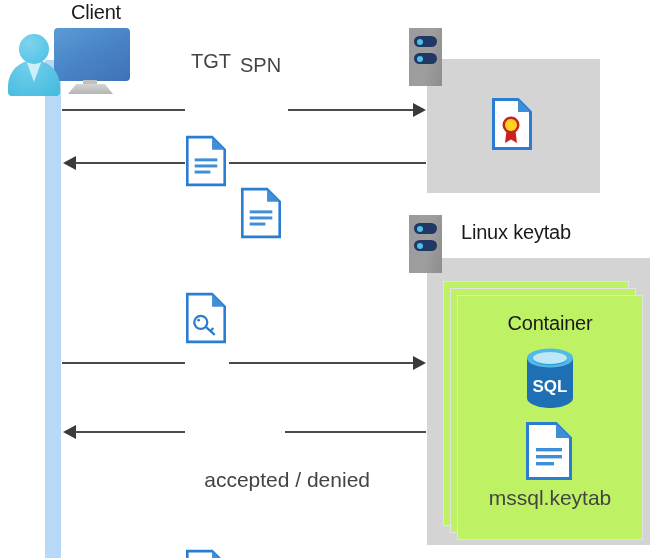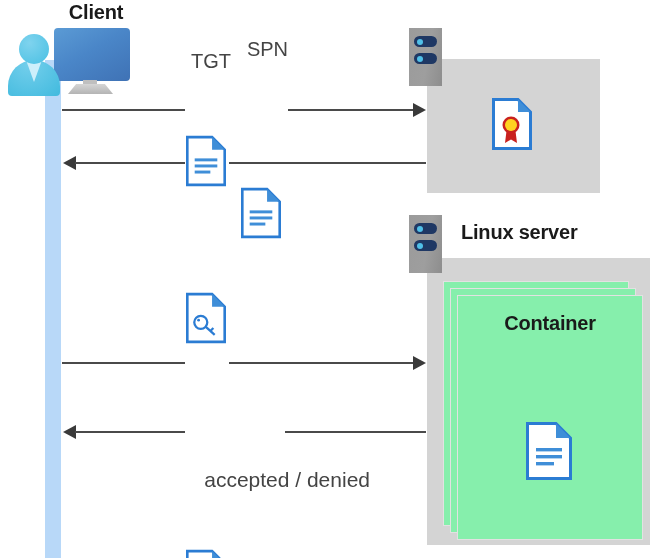--- a/index.html
+++ b/index.html
@@ -10,21 +10,21 @@
     font-family:"Liberation Sans", sans-serif;
     color:#3b3b3b;
     overflow:hidden;
     position:relative;
   }
   .stage{position:absolute;left:0;top:0;width:660px;height:558px;}
   .abs{position:absolute;}
 
   
   .title-bold{
-    font-weight:bold;
+    font-weight:normal;
     color:#1a1a1a;
     font-size:20px;
     line-height:25px;
     letter-spacing:-0.2px;
   }
   .label-plain{
     font-size:21px;
     color:#444444;
     line-height:24px;
     white-space:nowrap;
@@ -74,21 +74,21 @@
 
   
   .server-ico{width:33px;height:58px;background:linear-gradient(100deg,#9b9b9b 0%,#9e9e9e 55%,#8d8d8d 100%);}
   .server-bar{position:absolute;left:5px;width:23px;height:11px;border-radius:6px;background:#1f3864;}
   .server-dot{position:absolute;left:3px;top:2.5px;width:6px;height:6px;border-radius:50%;background:#50c0e8;}
 
   
   .panel{background:#d4d4d4;}
 
   
-  .card{background:#86efac;border:1px solid #e2e2e2;box-shadow:0 0 0 0 rgba(0,0,0,0);}
+  .card{background:#bef264;border:1px solid #e2e2e2;box-shadow:0 0 0 0 rgba(0,0,0,0);}
 
   
   .hline{height:2px;background:#4a4a4a;}
   .arrow-r{
     width:0;height:0;
     border-top:7px solid transparent;
     border-bottom:7px solid transparent;
     border-left:13px solid #3a3a3a;
   }
   .arrow-l{
@@ -150,46 +150,56 @@
     <div class="server-ico" style="position:relative;">
       <div class="server-bar" style="top:8px;">
           <span class="server-dot"></span>
         </div>
       <div class="server-bar" style="top:25px;">
           <span class="server-dot"></span>
         </div>
     </div>
   </div>
 
-  <div class="abs title-bold" style="left:461px;top:220px;width:200px;">Linux server</div>
+  <div class="abs title-bold" style="left:461px;top:220px;width:200px;">Linux keytab</div>
 
   <div class="abs card" style="left:443px;top:281px;width:184px;height:243px;"></div>
   <div class="abs card" style="left:450px;top:288px;width:184px;height:243px;"></div>
   <div class="abs card" style="left:457px;top:295px;width:184px;height:243px;">
     <div style="position:absolute;left:0;top:15px;width:184px;text-align:center;" class="title-bold">Container</div>
 
+    <div style="position:absolute;left:61px;top:50px;">
+      <svg width="62" height="64" viewBox="0 0 62 64">
+        <path d="M8 12 V52 C8 58 20 62 31 62 C42 62 54 58 54 52 V12 Z" fill="#1f6fb5"></path>
+        <ellipse cx="31" cy="12" rx="23" ry="9.5" fill="#53b9e8"></ellipse>
+        <ellipse cx="31" cy="13.5" rx="17" ry="6" fill="#2fa3dd"></ellipse>
+        <ellipse cx="31" cy="12" rx="17" ry="6" fill="#bfe8f7"></ellipse>
+        <text x="31" y="46" font-family="Liberation Sans, sans-serif" font-size="17" font-weight="bold" fill="#ffffff" text-anchor="middle">SQL</text>
+      </svg>
+    </div>
 
     <div style="position:absolute;left:68px;top:126px;">
       <svg width="46" height="58" viewBox="0 0 46 58">
         <path d="M1.5 1.5 H30 L44.5 16 V56.5 H1.5 Z" fill="#ffffff" stroke="#2b7cd3" stroke-width="3"></path>
         <path d="M30 1.5 L44.5 16 H30 Z" fill="#3f8ed8"></path>
         <rect x="10" y="26" width="26" height="3.4" fill="#3f8ed8"></rect>
         <rect x="10" y="33" width="26" height="3.4" fill="#3f8ed8"></rect>
         <rect x="10" y="40" width="18" height="3.4" fill="#3f8ed8"></rect>
       </svg>
     </div>
 
+    <div style="position:absolute;left:0;top:190px;width:184px;text-align:center;" class="label-plain">mssql.keytab</div>
   </div>
 
   <div class="abs hline" style="left:62px;top:109px;width:123px;"></div>
   <div class="abs hline" style="left:288px;top:109px;width:128px;"></div>
   <div class="abs arrow-r" style="left:413px;top:103px;"></div>
 
   <div class="abs label-small" style="left:185px;top:50px;width:46px;text-align:right;">TGT</div>
-  <div class="abs label-small" style="left:240px;top:38px;width:48px;text-align:right;">SPN</div>
+  <div class="abs label-small" style="left:240px;top:54px;width:48px;text-align:left;">SPN</div>
 
   <div class="abs doc" style="left:186px;top:83px;">
     <svg width="40" height="52" viewBox="0 0 46 58">
       <path d="M1.5 1.5 H30 L44.5 16 V56.5 H1.5 Z" fill="#ffffff" stroke="#2b7cd3" stroke-width="3"></path>
       <path d="M30 1.5 L44.5 16 H30 Z" fill="#3f8ed8"></path>
       <rect x="10" y="26" width="26" height="3.4" fill="#3f8ed8"></rect>
       <rect x="10" y="33" width="26" height="3.4" fill="#3f8ed8"></rect>
       <rect x="10" y="40" width="18" height="3.4" fill="#3f8ed8"></rect>
     </svg>
   </div>

